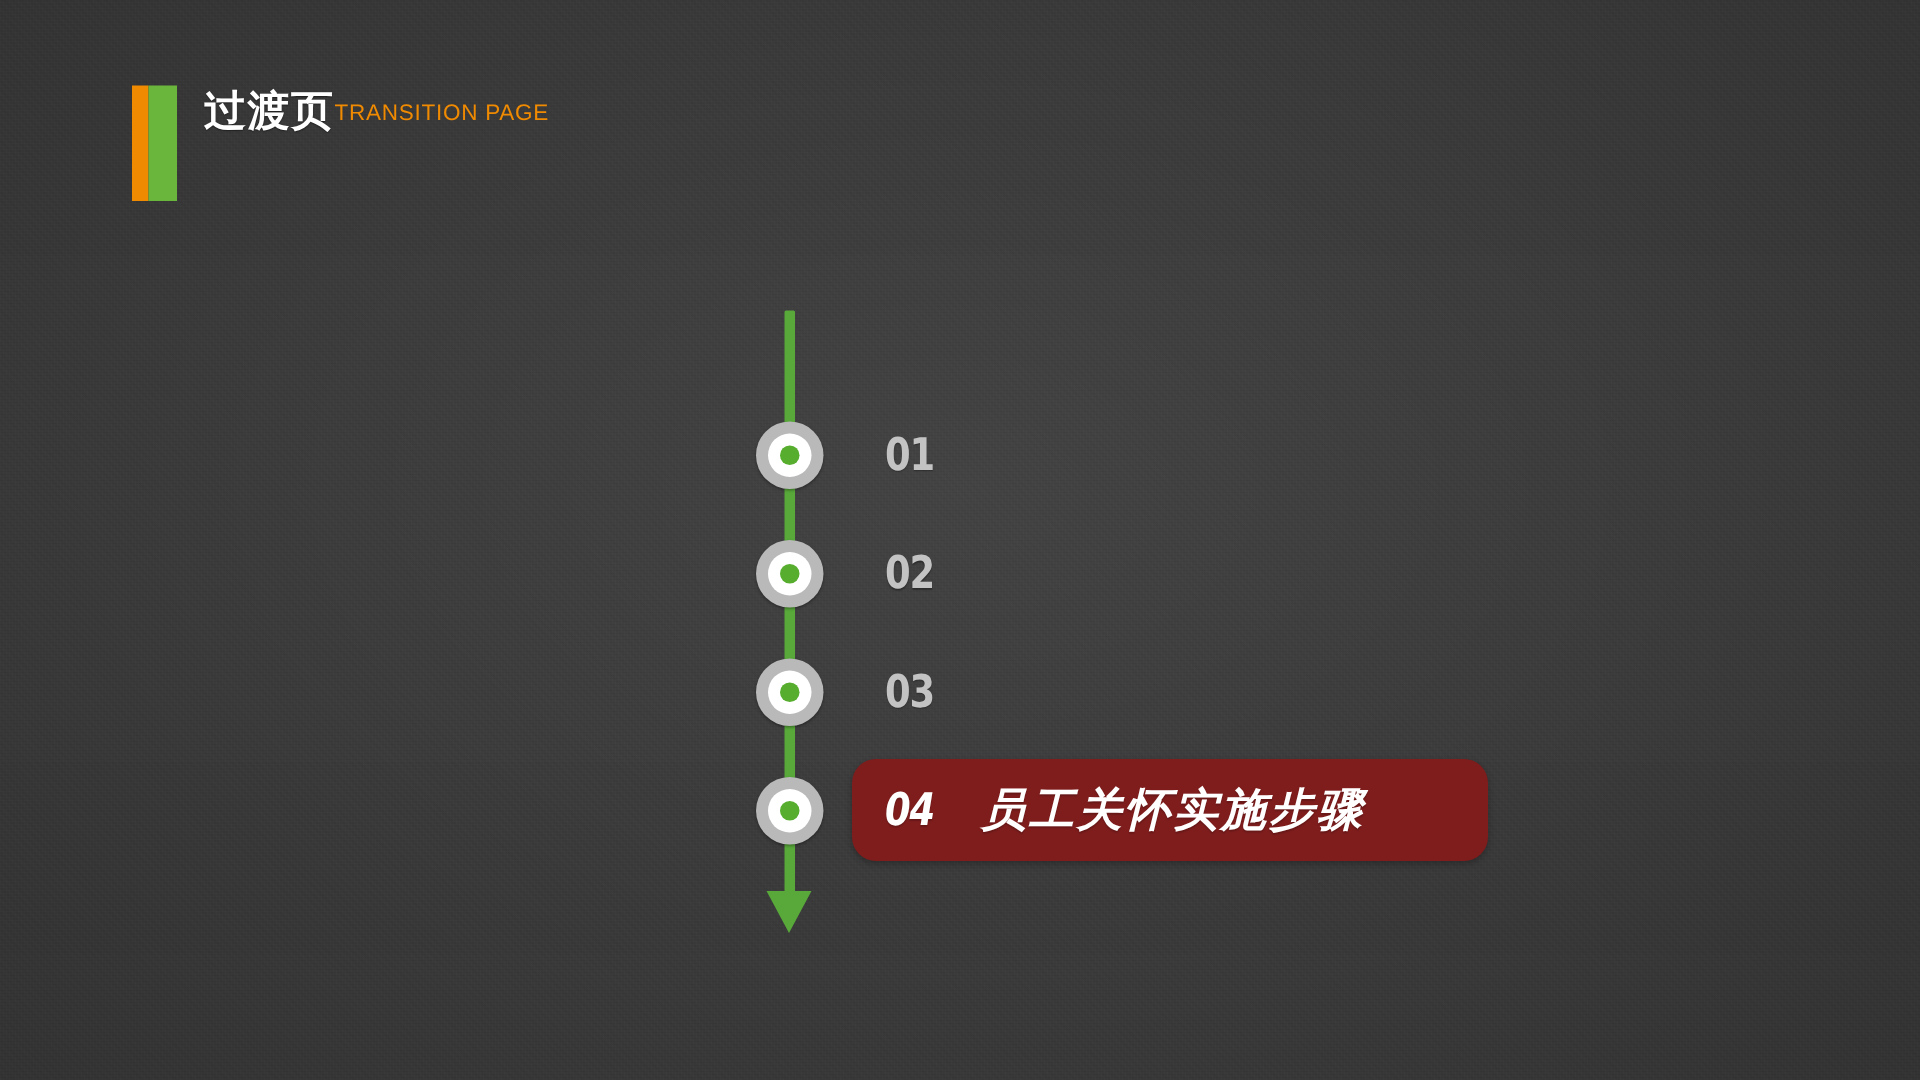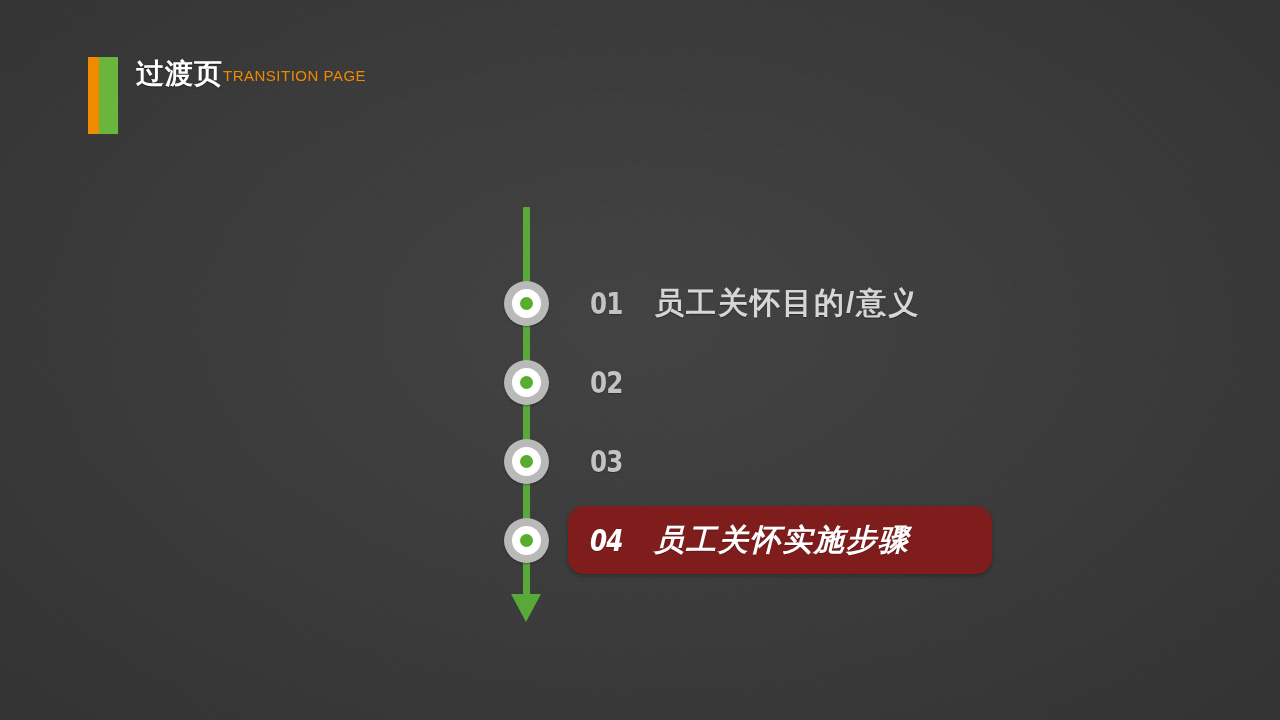--- a/index.html
+++ b/index.html
@@ -223,21 +223,20 @@
     <div class="tl-arrow"></div>
 
     <div class="tl-item" style="top:253px;">
       <div class="marker">
         <div class="marker-inner">
           <div class="marker-dot"></div>
         </div>
       </div>
       <div class="row-content plain">
         <span class="num">01</span>
-        <span class="label">员工关怀目的/意义</span>
       </div>
     </div>
 
     <div class="tl-item" style="top:332px;">
       <div class="marker">
         <div class="marker-inner">
           <div class="marker-dot"></div>
         </div>
       </div>
       <div class="row-content plain">

